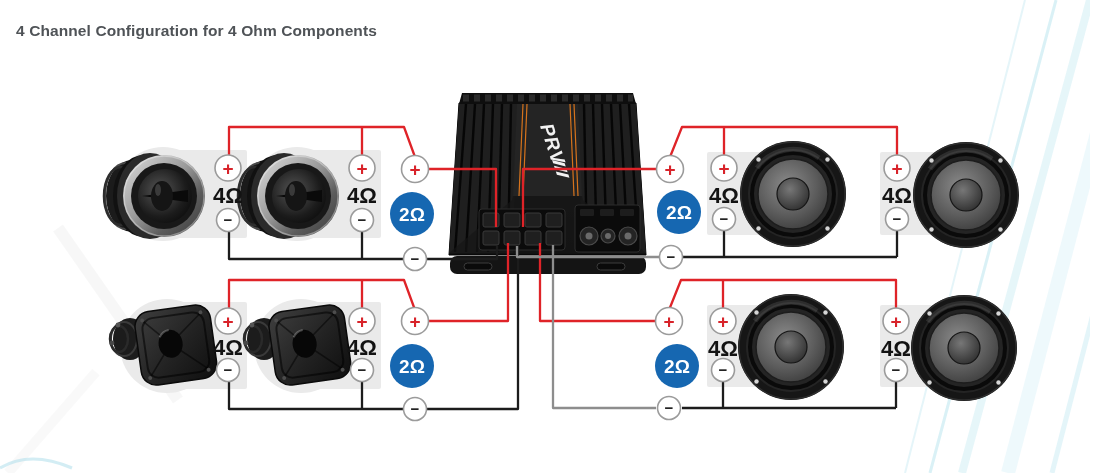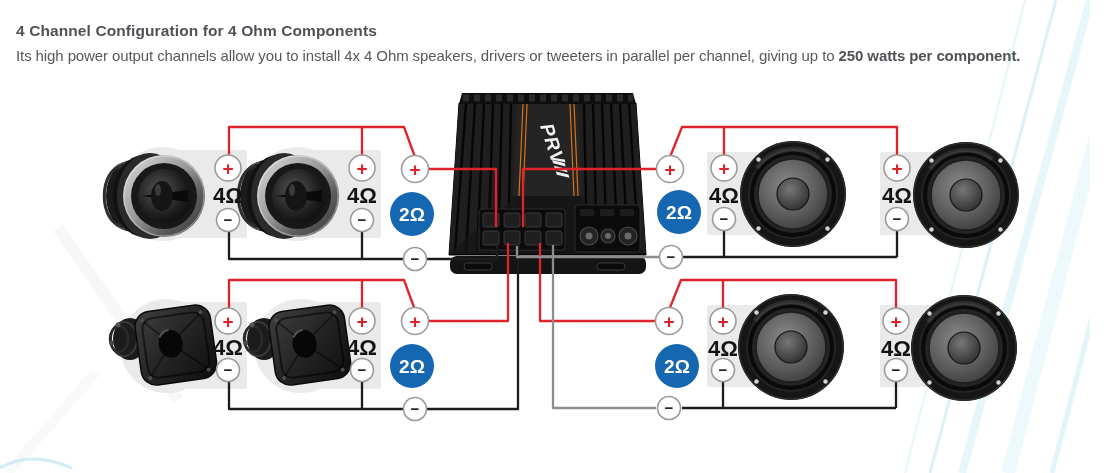--- a/index.html
+++ b/index.html
@@ -27,21 +27,20 @@
   .wire{fill:none;stroke-width:2.3;stroke-linejoin:round;stroke-linecap:butt;}
   .plate{fill:#eaeaea;}
 </style>
 </head>
 <body>
 
 <div class="stage">
 
   <div class="hdr">
     <h1>4 Channel Configuration for 4 Ohm Components</h1>
-    <p><span>Its high power output channels allow you to install 4x 4 Ohm speakers, drivers or tweeters in parallel per channel, giving up to</span> <strong>250 watts per component.</strong></p>
   </div>
 
   <svg class="diagram" width="1107" height="473" viewBox="0 0 1107 473" xmlns="http://www.w3.org/2000/svg">
     <defs>
       <linearGradient id="chromeG" x1="0" y1="0" x2="1" y2="1">
         <stop offset="0" stop-color="#dedede"></stop>
           <stop offset="0.45" stop-color="#9a9a9a"></stop>
         <stop offset="0.7" stop-color="#5c5c5c"></stop>
           <stop offset="1" stop-color="#3a3a3a"></stop>
       </linearGradient>

